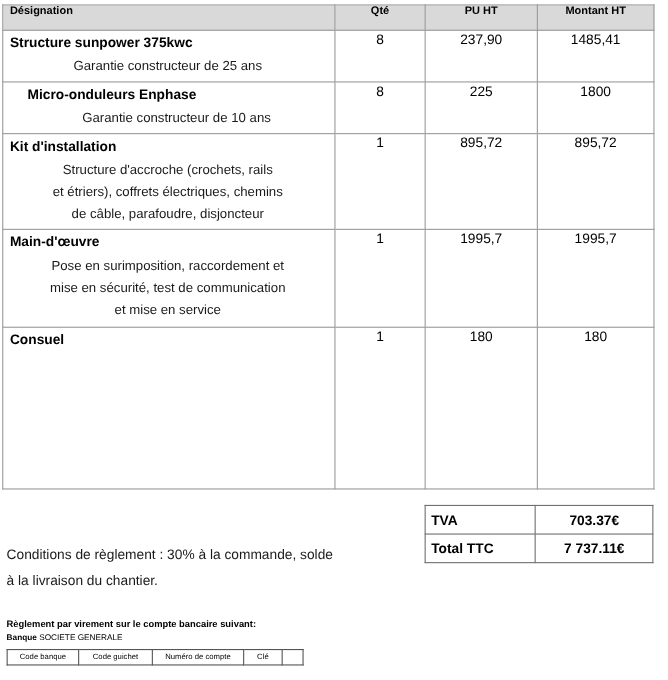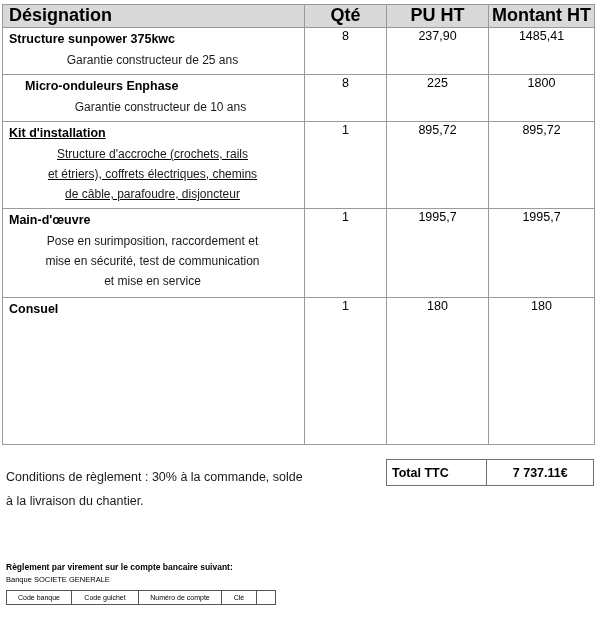--- a/index.html
+++ b/index.html
@@ -31,21 +31,21 @@
     table-layout: fixed;
   }
   table.quote td, table.quote th {
     border: 1px solid #9a9a9a;
     vertical-align: top;
     padding: 0;
   }
   .hdr-row th {
     background: #d9d9d9;
     height: 22px;
-    font-size: 18px;
+    font-size: 10px;
     font-weight: bold;
     color: #000;
     text-align: center;
     padding: 2px 0 2px 0;
     margin-top: 26px;
   }
   .hdr-row th.left {
     text-align: left;
     padding-left: 6px;
   }
@@ -94,21 +94,21 @@
   table.totals td.val {
     text-align: center;
     padding-left: 0;
   }
   .tot-label { width: 100px; }
   .tot-value { width: 106px; }
 
   .terms {
     position: absolute;
     left: 6px;
-    top: 465px;
+    top: 492px;
     width: 350px;
     font-size: 12.5px;
     line-height: 24px;
     color: #1a1a1a;
   }
 
   .bank {
     position: absolute;
     left: 6px;
     top: 561px;
@@ -117,21 +117,21 @@
   .bank-title {
     font-size: 8.5px;
     font-weight: bold;
     line-height: 12px;
   }
   .bank-line {
     font-size: 7.5px;
     line-height: 12px;
     margin-top: 1px;
   }
-  .bank-line .lbl { font-weight: normal; }
+  .bank-line .lbl { font-weight: bold; }
   table.rib {
     margin-top: 4px;
     border-collapse: collapse;
     table-layout: fixed;
   }
   table.rib td {
     border: 1px solid #555;
     font-size: 7px;
     text-align: center;
     height: 13px;
@@ -180,21 +180,21 @@
         <td style="height:46px;padding-left:16px;">
           <div class="item-title">Micro-onduleurs Enphase</div>
           <div class="item-sub">Garantie constructeur de 10 ans</div>
         </td>
         <td class="num">8</td>
         <td class="num">225</td>
         <td class="num">1800</td>
       </tr>
 
       <tr>
-        <td style="height:86px;text-decoration:underline;">
+        <td style="height:86px;">
           <div class="item-title">Kit d'installation</div>
           <div class="item-sub" style="white-space:pre-line;">Structure d'accroche (crochets, rails
 et étriers), coffrets électriques, chemins
 de câble, parafoudre, disjoncteur</div>
         </td>
         <td class="num">1</td>
         <td class="num">895,72</td>
         <td class="num">895,72</td>
       </tr>
 
@@ -221,20 +221,24 @@
       </tr>
     </tbody>
   </table>
 
   <table class="totals">
     <colgroup>
         <col class="tot-label">
         <col class="tot-value">
       </colgroup>
     <tbody>
+      <tr>
+        <td>TVA</td>
+        <td class="val">703.37€</td>
+      </tr>
       <tr>
         <td>Total TTC</td>
         <td class="val">7 737.11€</td>
       </tr>
     </tbody>
   </table>
 
   <div class="terms">
     <div>Conditions de règlement : 30% à la commande, solde</div>
     <div>à la livraison du chantier.</div>

